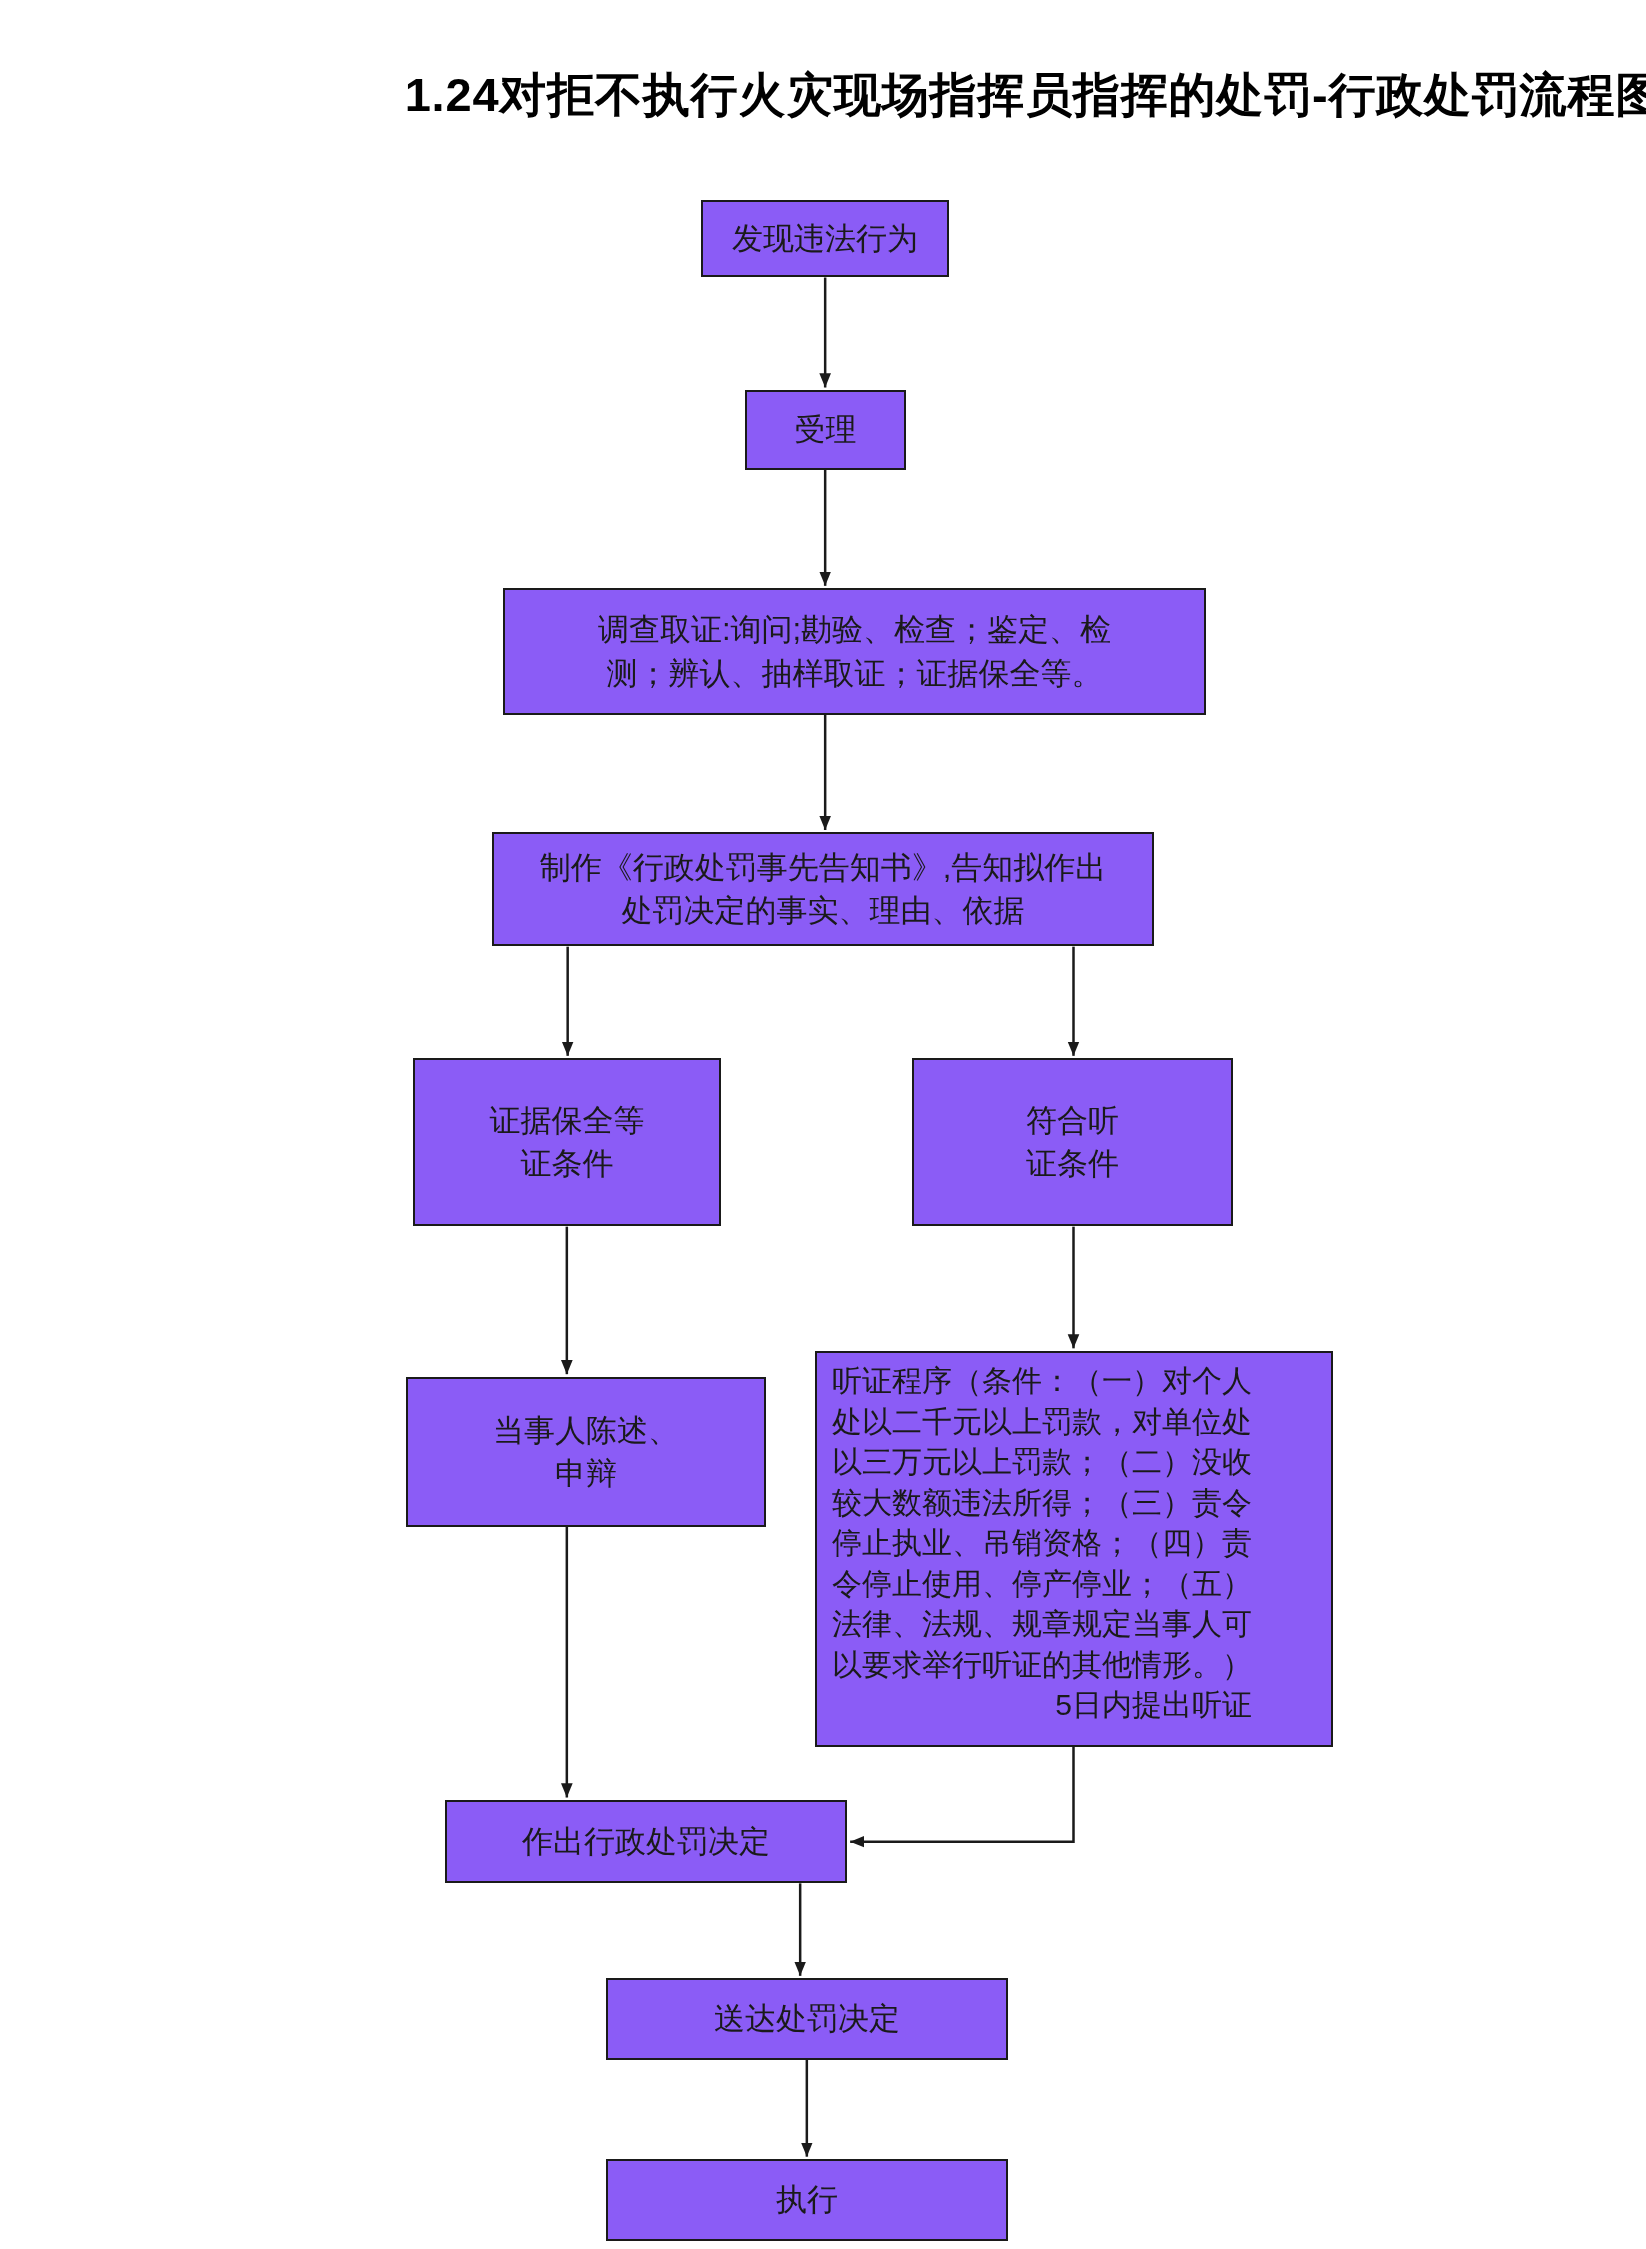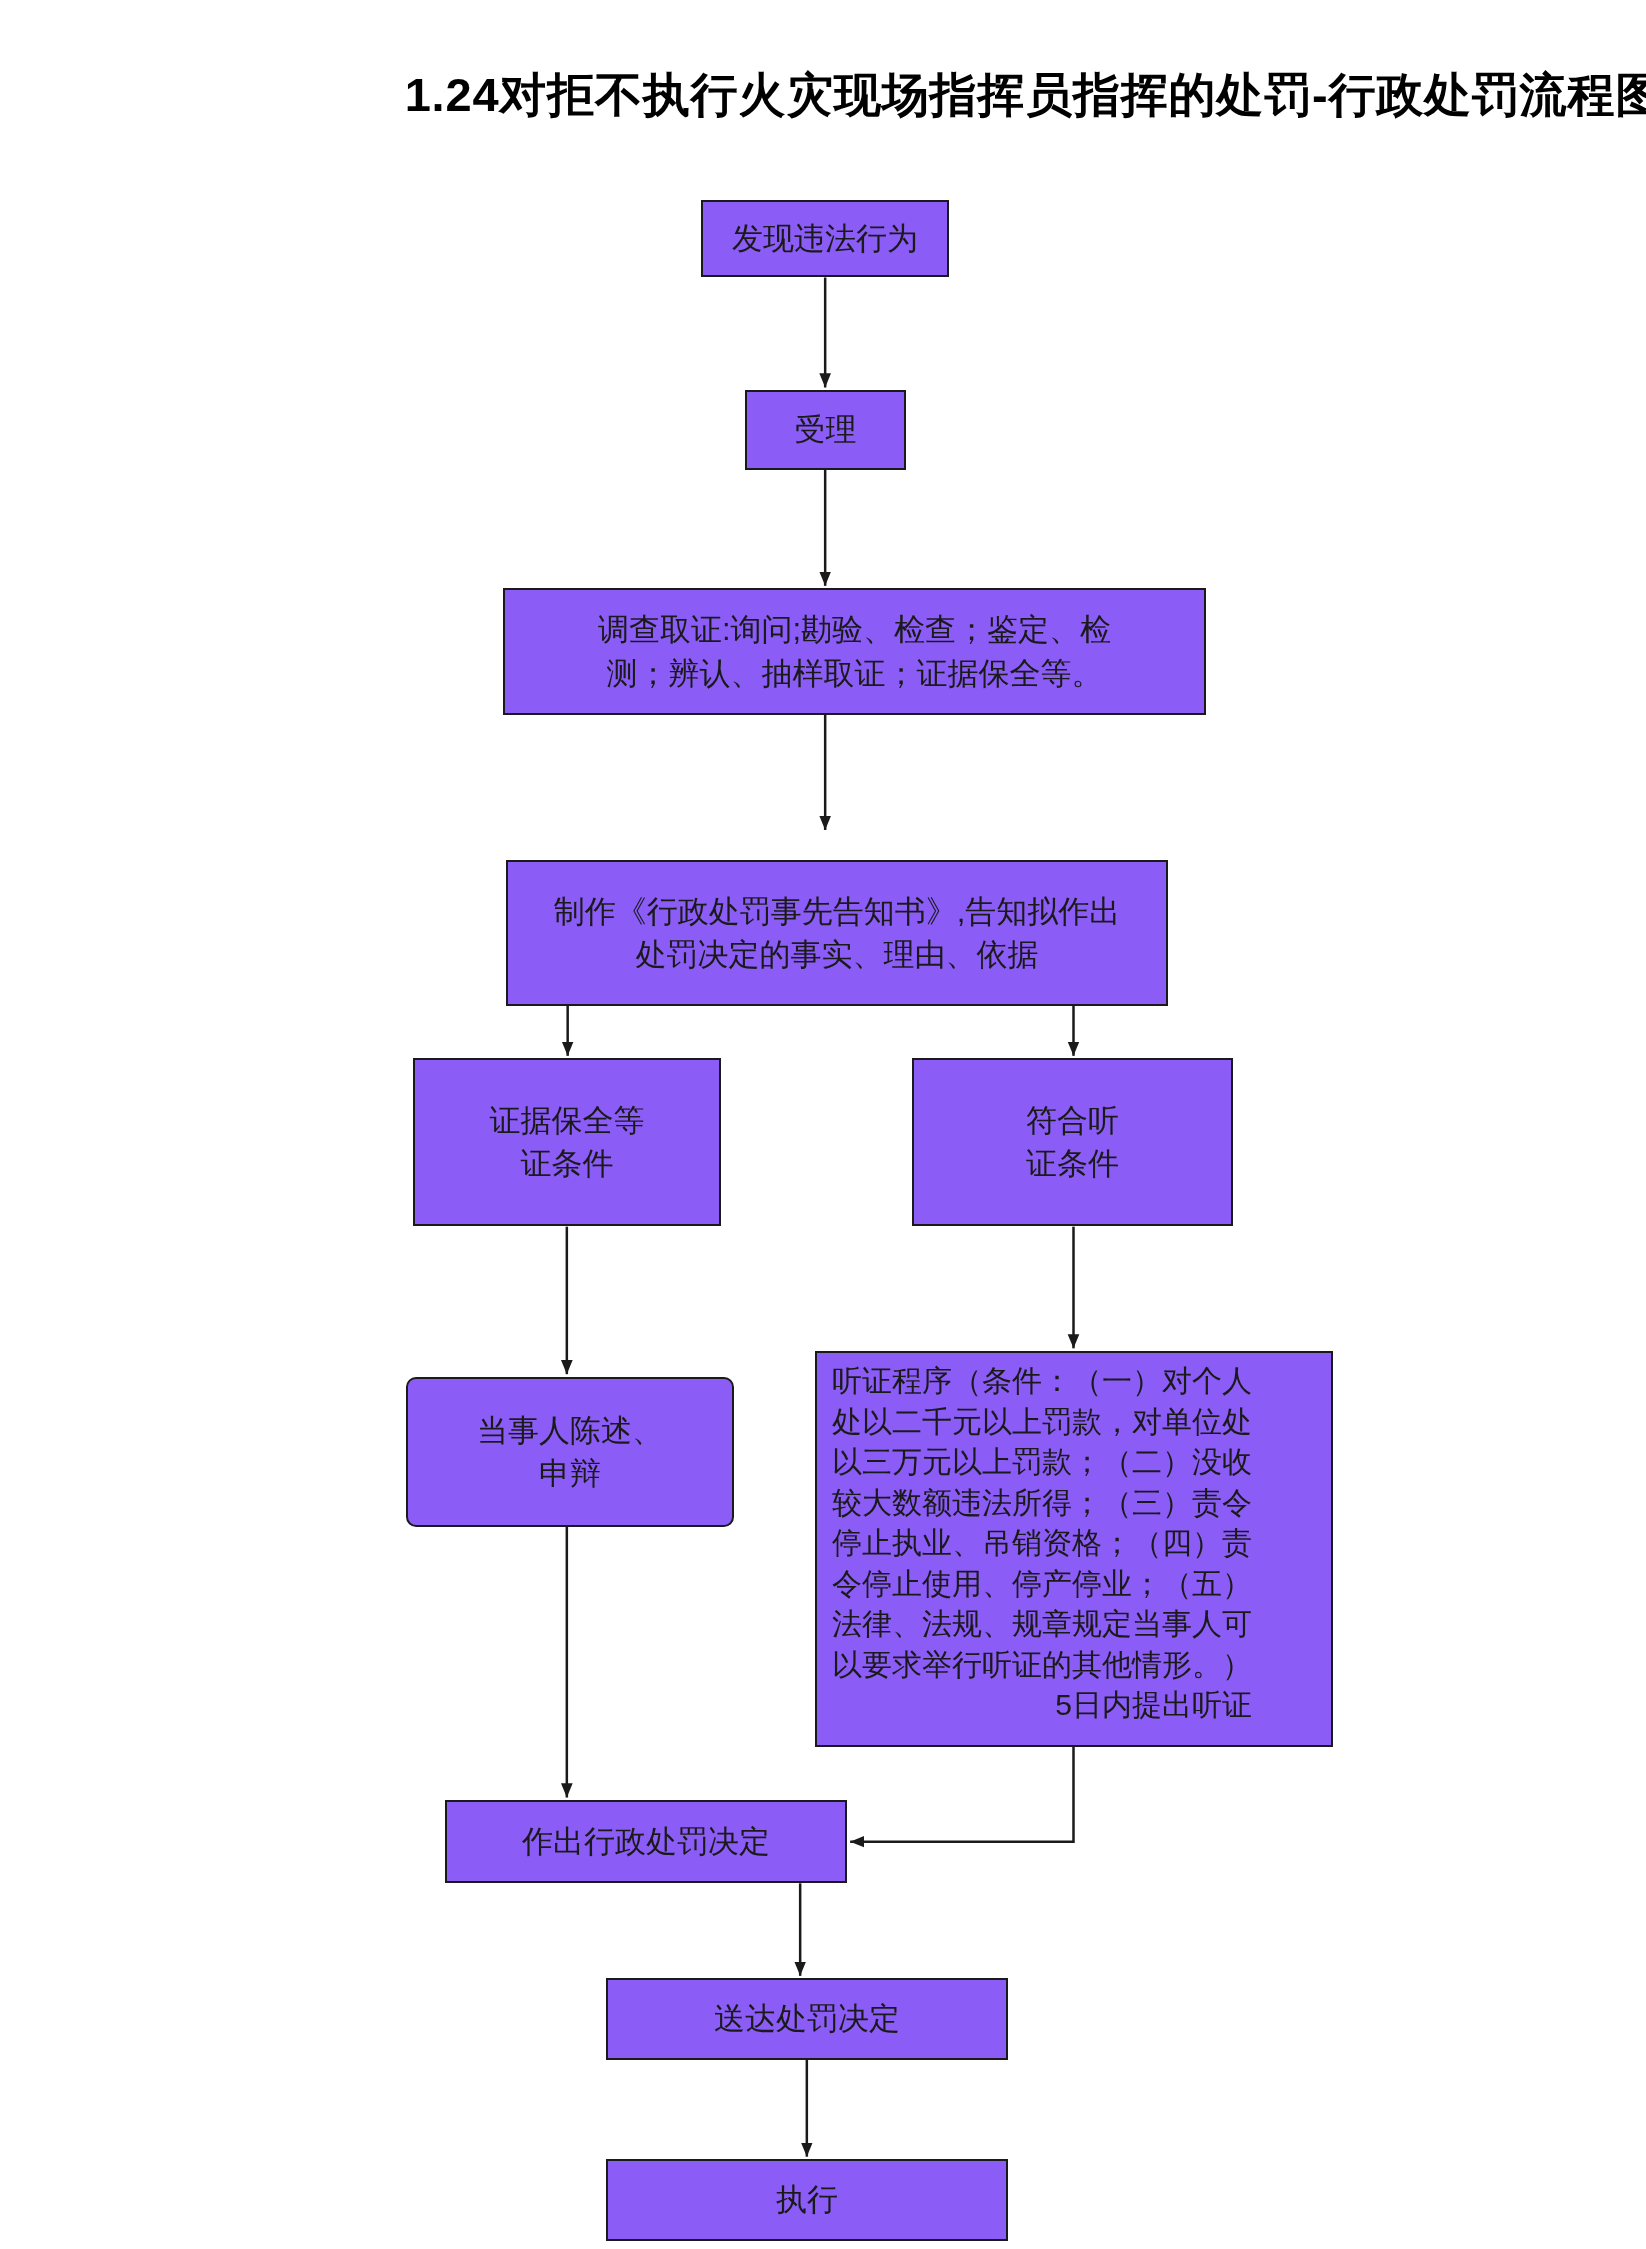--- a/index.html
+++ b/index.html
@@ -51,24 +51,24 @@
     text-align: center;
     font-size: 31px;
     line-height: 1.4;
     white-space: pre-line;
     color: #1a1a1a;
   }
   
   .n-discover  { left: 701px;  top: 200px;  width: 248px; height: 77px; }
   .n-accept    { left: 745px;  top: 390px;  width: 161px; height: 80px; }
   .n-invest    { left: 503px;  top: 588px;  width: 703px; height: 127px; }
-  .n-notify    { left: 506px;  top: 832px;  width: 662px; height: 146px; margin-top: 28px; }
+  .n-notify    { left: 492px;  top: 832px;  width: 662px; height: 114px; }
   .n-nohear    { left: 413px;  top: 1058px; width: 308px; height: 168px; }
   .n-hearok    { left: 912px; top: 1058px; width: 321px; height: 168px; }
-  .n-statement { left: 406px;  top: 1377px; width: 328px; height: 150px; border-radius: 10px; }
+  .n-statement { left: 406px;  top: 1377px; width: 360px; height: 150px; }
   .n-hearing   { left: 815px;  top: 1351px; width: 518px; height: 396px;
                  align-items: flex-start; justify-content: flex-start;
                  text-align: right; padding: 8.3px 15px; line-height: 1.35; font-size: 30px; }
   .n-decision  { left: 445px;  top: 1800px; width: 402px; height: 83px; }
   .n-deliver   { left: 606px;  top: 1978px; width: 402px; height: 82px; }
   .n-execute   { left: 606px;  top: 2159px; width: 402px; height: 82px; }
 </style>
 </head>
 <body>
 

